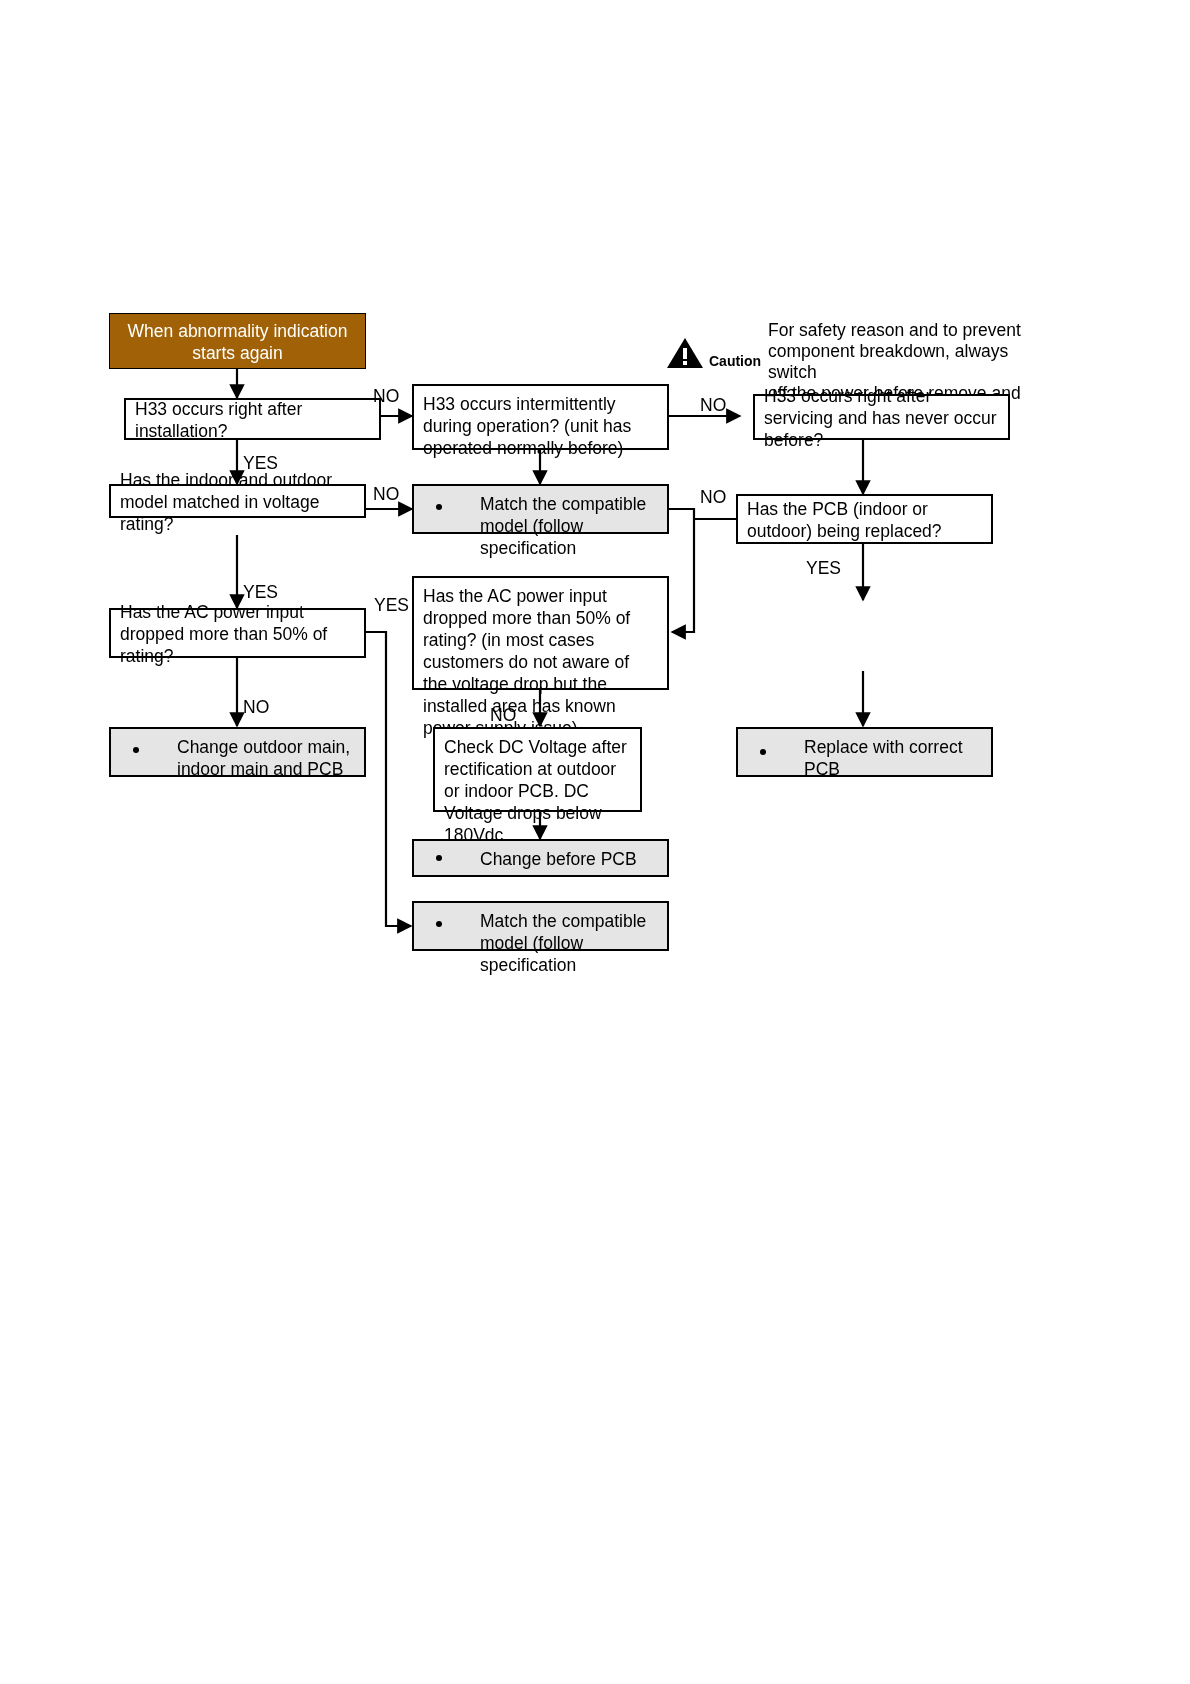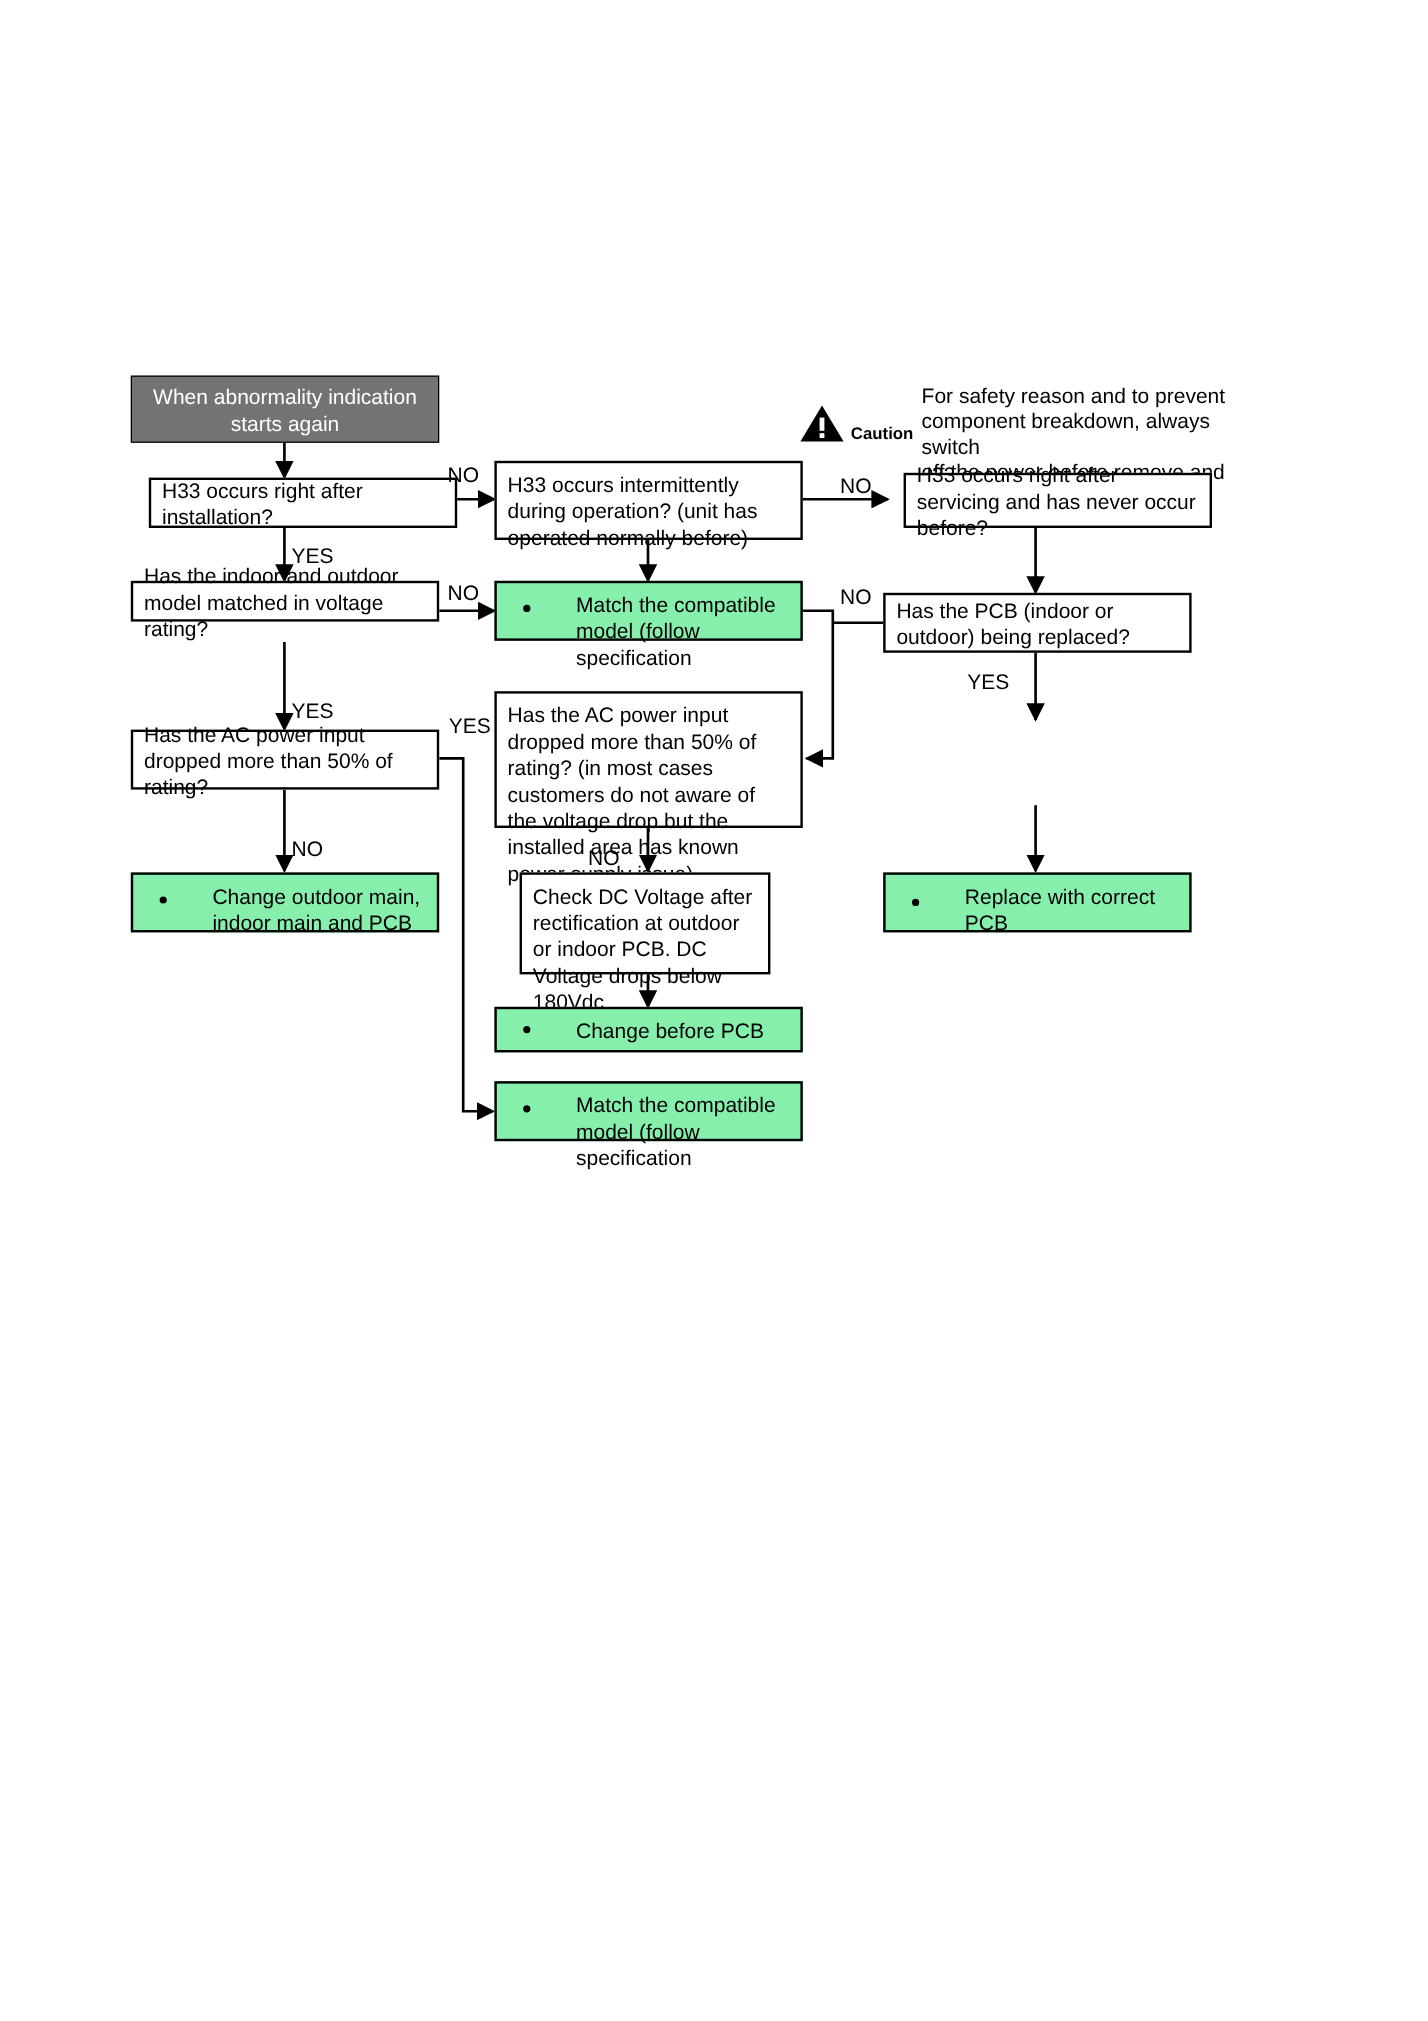--- a/index.html
+++ b/index.html
@@ -25,24 +25,24 @@
   .box {
     position: absolute;
     box-sizing: border-box;
     border: 2px solid #000000;
     background: #ffffff;
     font-size: 17.5px;
     line-height: 22px;
     padding: 7px 9px 6px 9px;
   }
   .box.gray {
-    background: #86efac;
+    background: #e5e5e5;
   }
   .box.header {
-    background: #737373;
+    background: #a16207;
     color: #ffffff;
     text-align: center;
     border: 1px solid #000000;
   }
   .box.bullet {
     padding-left: 26px;
   }
   .box.bullet .bullet-dot {
     position: absolute;
     left: 22px;

